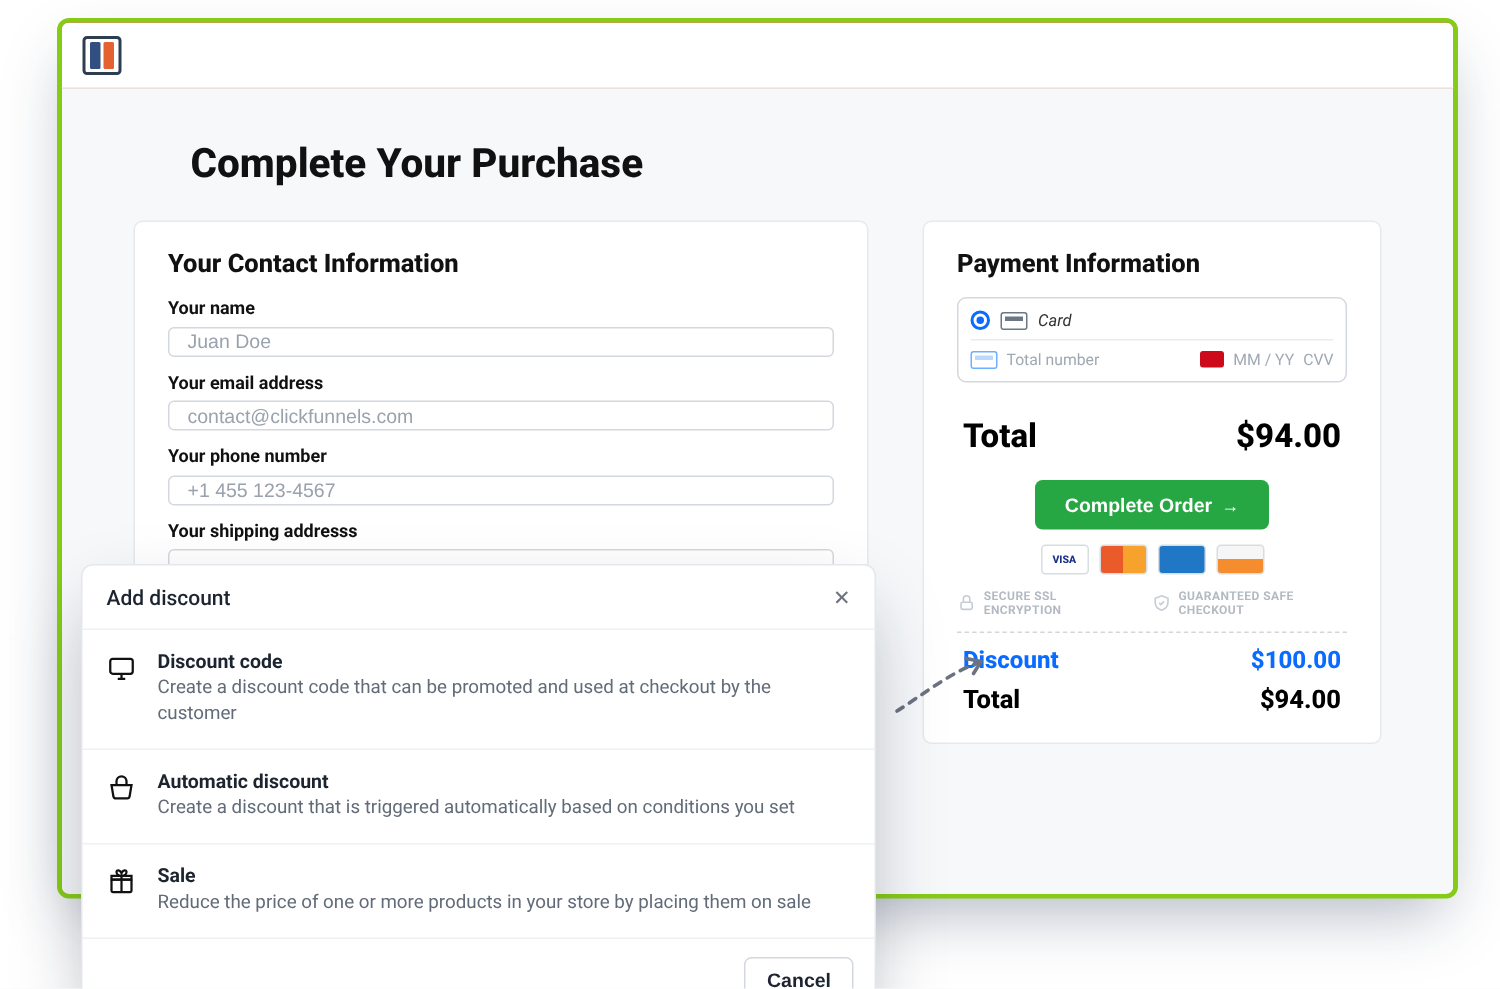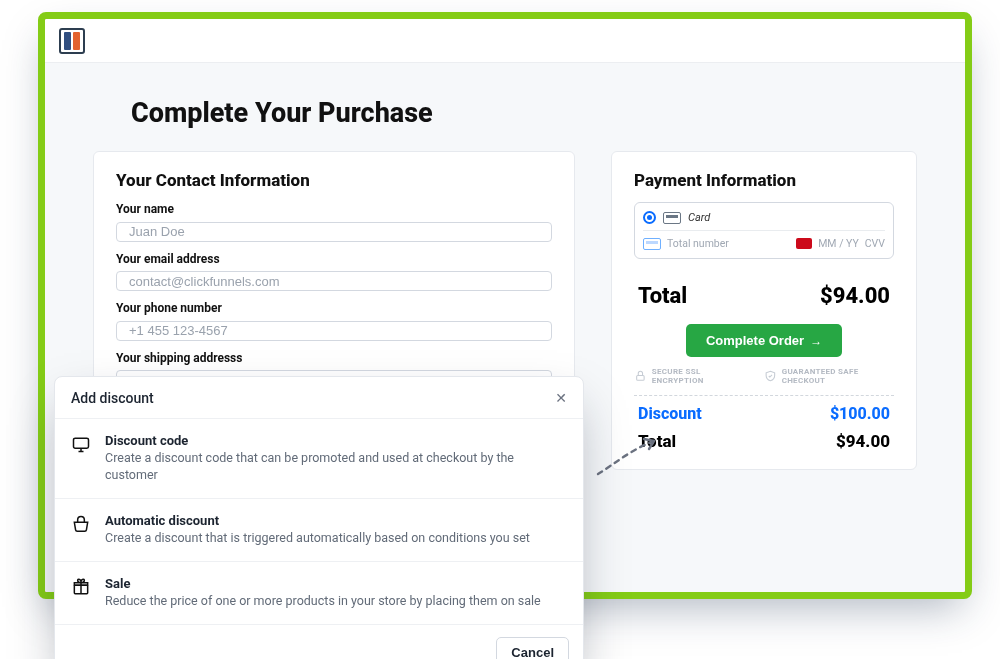--- a/index.html
+++ b/index.html
@@ -10,21 +10,21 @@
     height: 659px;
     position: relative;
     overflow: hidden;
   }
   .app-window {
     position: absolute;
     top: 12px;
     left: 38px;
     right: 28px;
     bottom: 60px;
-    border: 7px solid #84cc16;
+    border: 3px solid #84cc16;
     border-radius: 8px;
     background: #c2410c;
     box-shadow: 0 18px 40px -10px rgba(30,50,80,.35);
     overflow: hidden;
   }
   .topbar {
     height: 44px;
     background: #fff;
     border-bottom: 1px solid #eceef1;
     display: flex;
@@ -207,20 +207,26 @@
         <div class="total-row">
           <span class="lbl">Total</span>
           <span class="val">$94.00</span>
         </div>
 
         <button class="complete-btn">
           <span>Complete Order</span>
           <span class="arrow-ic">→</span>
         </button>
 
+        <div class="card-logos">
+          <div class="cl cl-visa">VISA</div>
+          <div class="cl cl-mc"></div>
+          <div class="cl cl-amex"></div>
+          <div class="cl cl-disc"></div>
+        </div>
 
         <div class="trust-row">
           <div class="trust-item">
             <svg class="trust-icon" viewBox="0 0 24 24" fill="none" stroke="currentColor" stroke-width="2">
                 <rect x="5" y="11" width="14" height="9" rx="2"></rect>
                 <path d="M8 11V7a4 4 0 0 1 8 0v4"></path>
               </svg>
             <span>Secure SSL Encryption</span>
           </div>
           <div class="trust-item">

